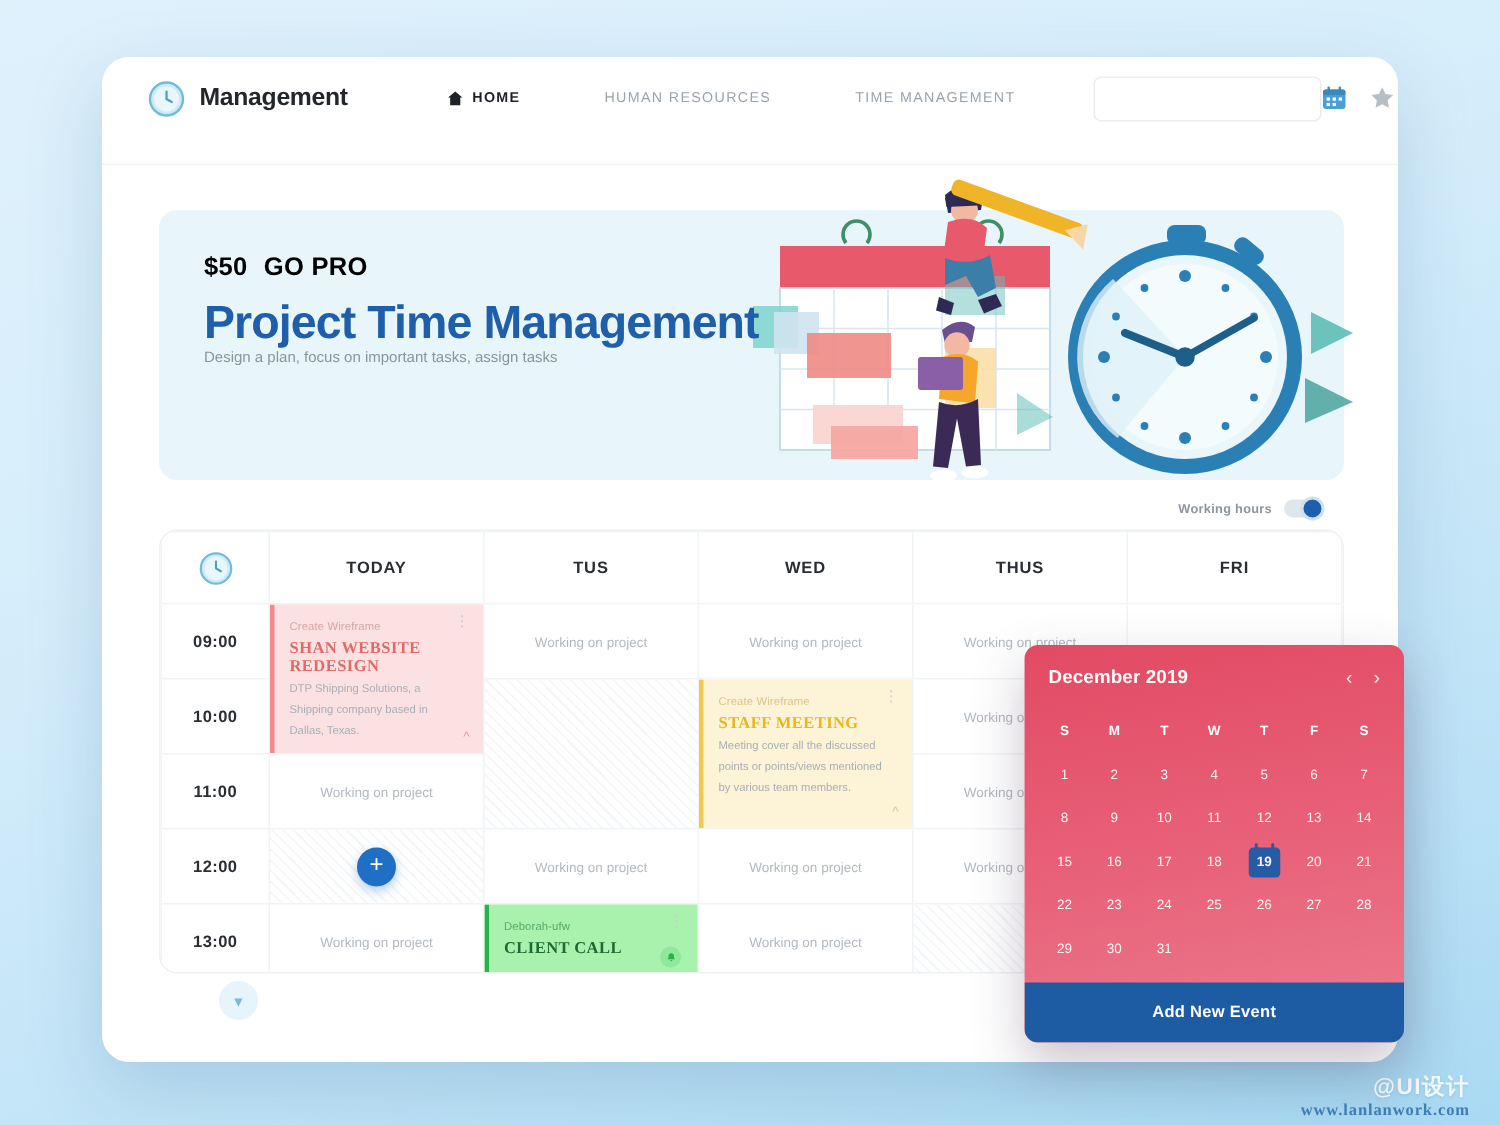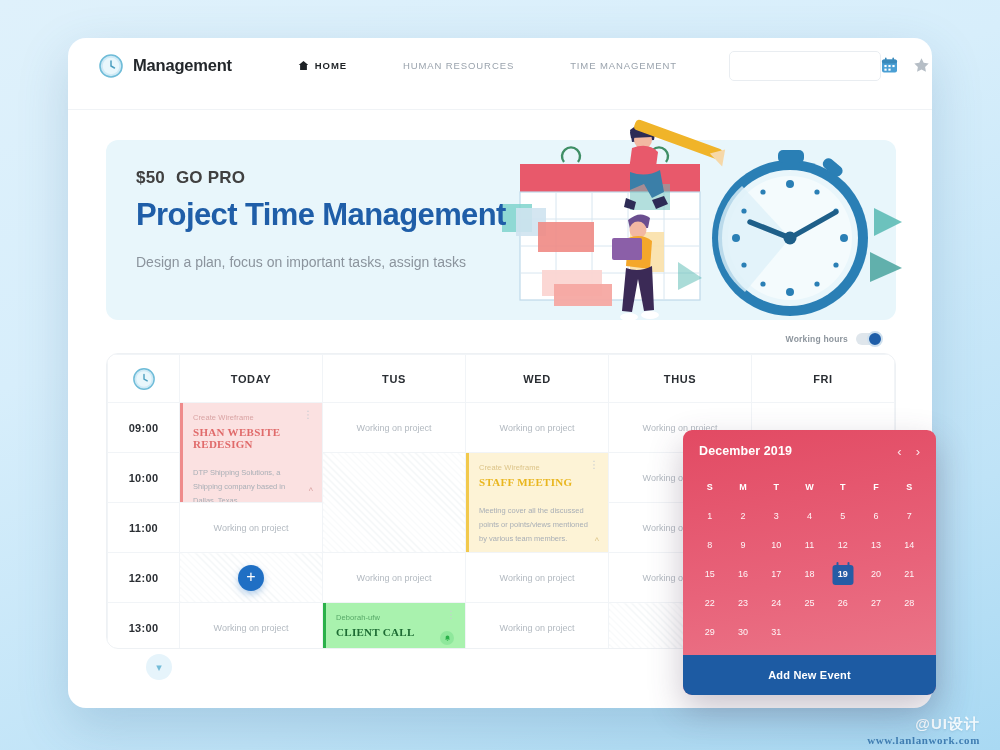--- a/index.html
+++ b/index.html
@@ -56,27 +56,27 @@
 
   .nav-actions { margin-left: auto; display: flex; align-items: center; gap: 15px; }
   .nav-ico { width: 17px; height: 17px; cursor: pointer; position: relative; display:block; }
 
   
   .hero {
     position: absolute; left: 38px; top: 102px; width: 790px; height: 180px;
     background: #e8f6fb; border-radius: 12px; overflow: visible;
   }
   .hero-text { position: absolute; left: 30px; top: 28px; z-index: 4; }
-  .hero-kicker { font-size: 17px; font-weight: 700; color: #404040; letter-spacing: .2px; }
+  .hero-kicker { font-size: 17px; font-weight: 700; color: #000000; letter-spacing: .2px; }
   .hero-kicker .pro { margin-left: 6px; }
   .hero-title {
     font-size: 31px; font-weight: 700; color: #1f5ea8; margin-top: 9px;
     letter-spacing: -.6px; white-space: nowrap;
   }
-  .hero-sub { font-size: 14px; color: #8b949d; margin-top: 21px; }
+  .hero-sub { font-size: 10px; color: #8b949d; }
 
   .hero-art { position: absolute; right: -6px; top: -28px; width: 400px; height: 222px; }
 
   
   .wh-row {
     position: absolute; right: 50px; top: 295px;
     display: flex; align-items: center; gap: 8px; padding-left: 32px;
   }
   .wh-label { font-size: 8.5px; color: #8d959d; font-weight: 600; letter-spacing: .2px; }
   .wh-toggle {
@@ -111,21 +111,21 @@
   }
 
   
   .ev {
     position: absolute; left: 0; top: 0; right: 0; bottom: 0;
     text-align: left; padding: 10px 12px 10px 13px; overflow: hidden;
   }
   .ev .bar { position: absolute; left: 0; top: 0; bottom: 0; width: 3px; }
   .ev .sub { font-size: 7.5px; letter-spacing: .1px; }
   .ev .ttl { font-size: 11px; font-weight: 700; letter-spacing: .3px; margin-top: 4px; font-family: Liberation Serif, serif; }
-  .ev .desc { font-size: 7.5px; color: #a9afb6; line-height: 1.85; margin-top: 16px; }
+  .ev .desc { font-size: 7.5px; color: #a9afb6; line-height: 1.85; margin-top: 2px; }
   .ev .dots { position: absolute; right: 9px; top: 8px; font-size: 10px;
     color: #c7ccd2; line-height: .7; letter-spacing: 0; cursor: pointer; }
   .ev .chev { position: absolute; right: 9px; bottom: 6px; font-size: 9px; }
 
   .ev-red { background: #fbe1e1; }
   .ev-red .bar { background: #ef8b8b; }
   .ev-red .sub { color: #d9a3a3; }
   .ev-red .ttl { color: #e06a6a; }
   .ev-red .chev { color: #d9a3a3; }
 

